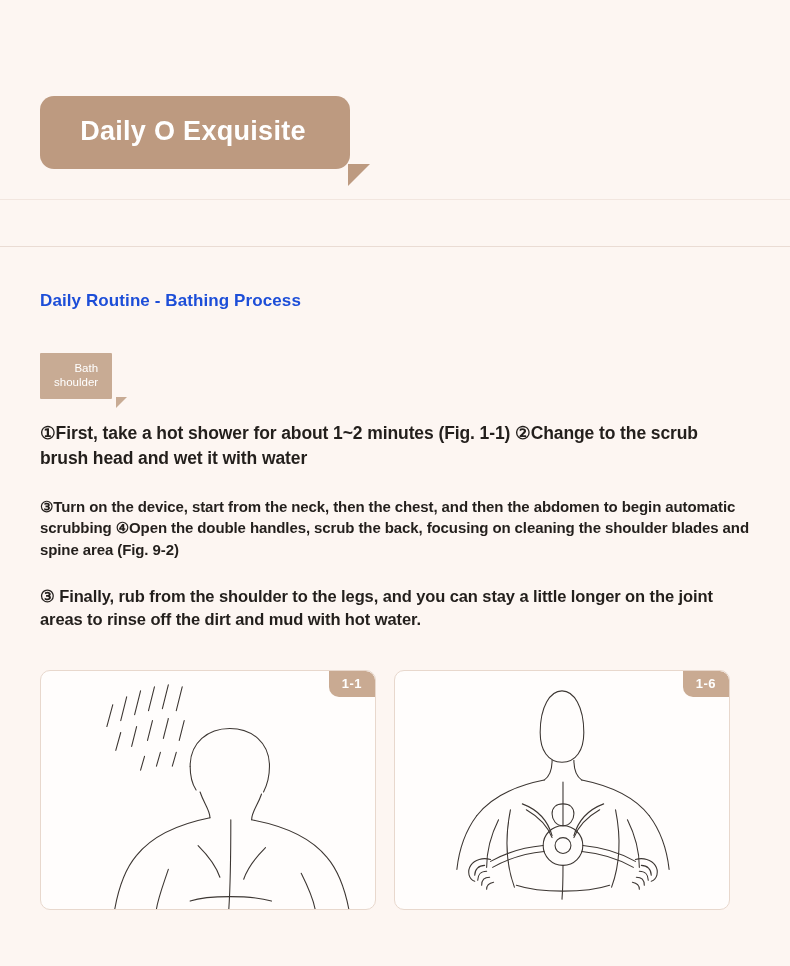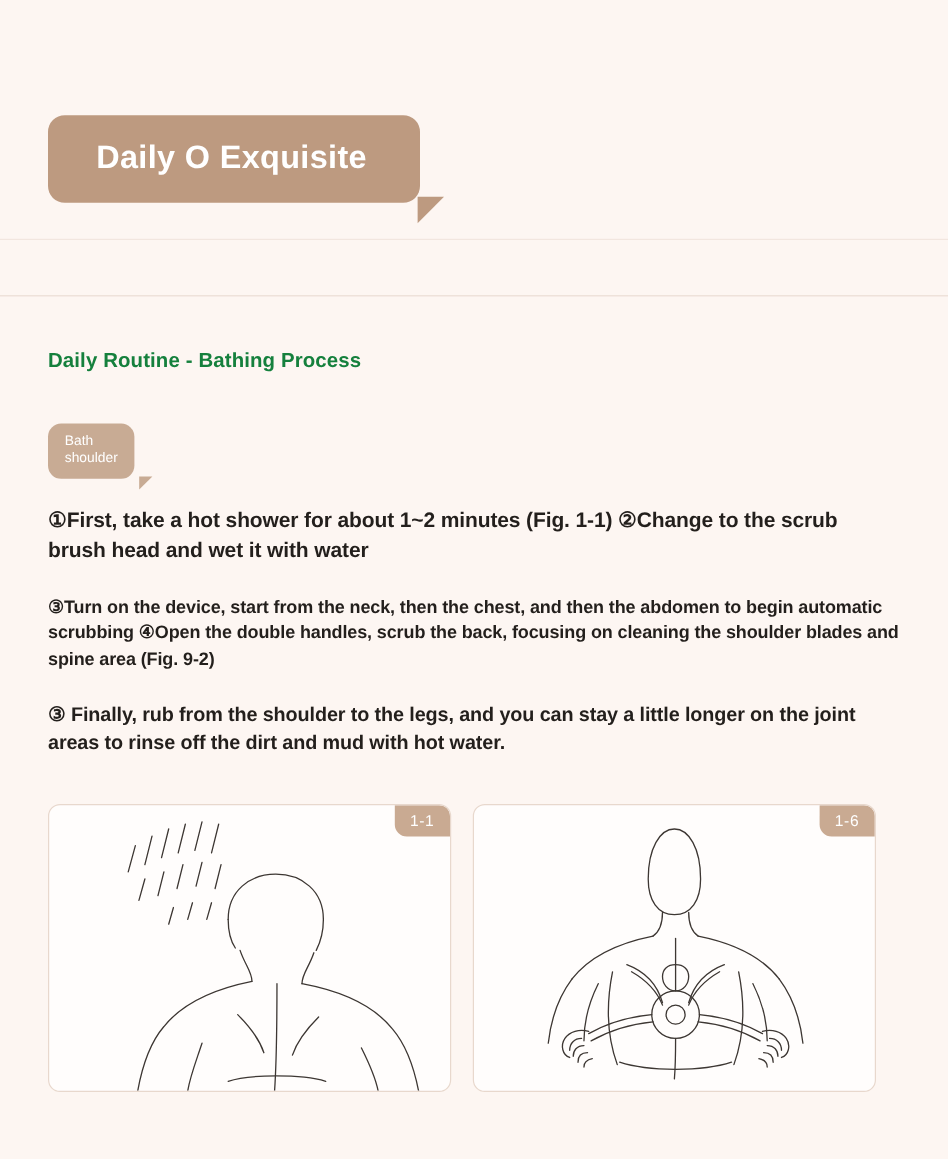--- a/index.html
+++ b/index.html
@@ -67,38 +67,38 @@
   }
 
   
   .content {
     padding: 0 40px;
     box-sizing: border-box;
   }
   .section-title {
     font-size: 17px;
     font-weight: bold;
-    color: #15803d;
+    color: #1d4ed8;
     margin-top: 43px;
     letter-spacing: 0.1px;
   }
 
   .tag-wrap {
     position: relative;
     display: inline-block;
     margin-top: 42px;
   }
   .tag {
     background: #c8ab94;
     color: #ffffff;
     font-size: 11.5px;
     line-height: 1.25;
-    text-align: left;
+    text-align: right;
     padding: 8px 14px 9px 14px;
-    border-radius: 11px;
+    border-radius: 1px;
     min-width: 66px;
     box-sizing: border-box;
   }
   .tag-tail {
     position: absolute;
     left: 76px;
     bottom: -9px;
     width: 0;
     height: 0;
     border-top: 11px solid #c8ab94;
@@ -146,20 +146,21 @@
     position: absolute;
     top: 0;
     right: 0;
     background: #c9aa92;
     color: #ffffff;
     font-size: 13px;
     padding: 5px 13px 6px 13px;
     border-bottom-left-radius: 10px;
     border-top-right-radius: 9px;
     letter-spacing: 0.5px;
+    font-weight: bold;
   }
   .fig-svg {
     display: block;
     width: 100%;
     height: 100%;
   }
 </style>
 </head>
 <body>
 

